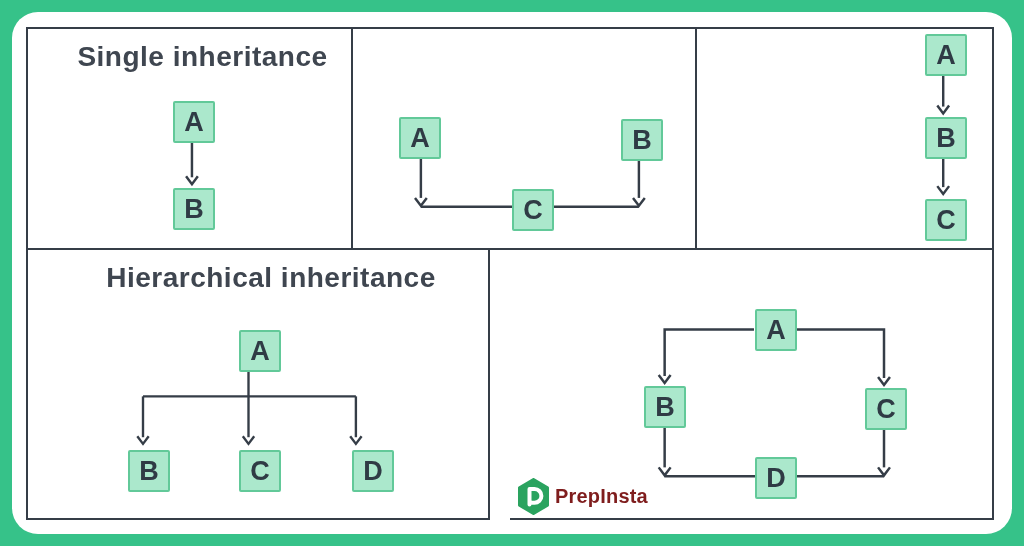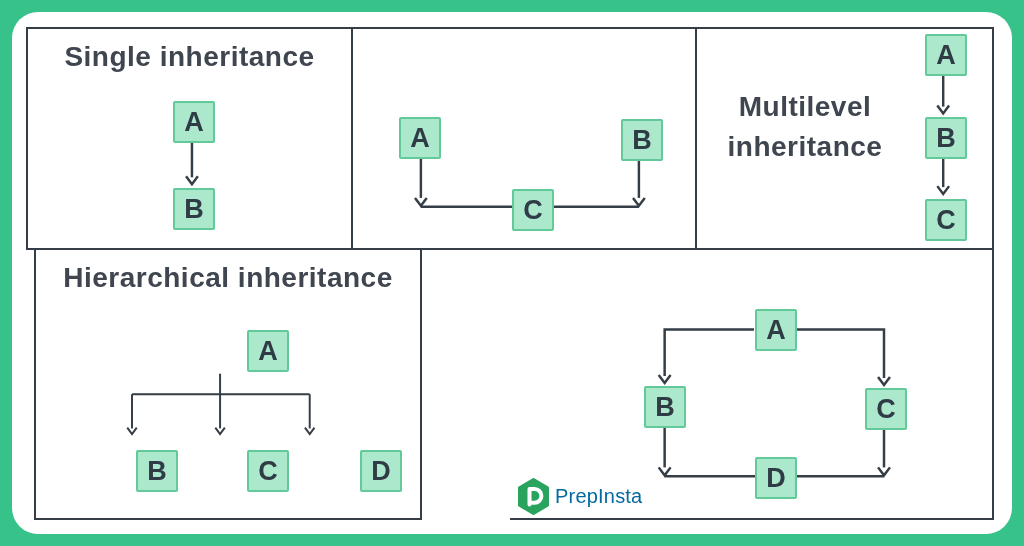--- a/index.html
+++ b/index.html
@@ -8,42 +8,42 @@
     font-family:"Liberation Sans","DejaVu Sans",sans-serif;overflow:hidden;
   }
   .card{
     position:absolute;left:12px;top:12px;width:1000px;height:522px;
     background:#ffffff;border-radius:26px;
   }
   .panel{position:absolute;background:#ffffff;box-sizing:border-box;border:2px solid #353d47;}
   .p-single      {left:14px; top:15px; width:327px;height:223px;}
   .p-multiple    {left:341px;top:15px; width:344px;height:223px;border-left:0;}
   .p-multilevel  {left:685px;top:15px; width:297px;height:223px;border-left:0;}
-  .p-hierarchical{left:14px; top:238px;width:388px;height:270px;border-top:0;margin-left:8px;}
+  .p-hierarchical{left:14px; top:238px;width:464px;height:270px;border-top:0;}
   .p-hybrid      {left:498px;top:238px;width:484px;height:270px;border-top:0;border-left:0;}
   .panel-title{
     position:absolute;left:0;top:12px;width:100%;margin:0;text-align:center;
-    font-size:28px;font-weight:bold;color:#3f4650;letter-spacing:0.5px;
+    font-size:28px;font-weight:bold;color:#3f4650;letter-spacing:0.5px;padding-left:13px;
   }
   .title-block{
     position:absolute;left:2px;top:58px;width:212px;text-align:center;
     font-size:28px;font-weight:bold;color:#3f4650;line-height:40px;letter-spacing:0.5px;
   }
   .edges{position:absolute;left:0;top:0;width:100%;height:100%;pointer-events:none;}
   .edges path, .edges line, .edges polyline{stroke:#353d47;stroke-width:2.5;fill:none;}
   .node{
     position:absolute;width:42px;height:42px;box-sizing:border-box;
     background:#abe8cc;border:2px solid #62c999;border-radius:2px;
     display:flex;align-items:center;justify-content:center;
     font-size:27px;font-weight:bold;color:#2f3b45;
   }
   .logo{
     position:absolute;left:505px;top:466px;display:flex;align-items:center;gap:5px;
   }
-  .logo-text{font-size:20px;font-weight:normal;color:#0369a1;letter-spacing:0.2px;}
+  .logo-text{font-size:20px;font-weight:bold;color:#7f1d1d;letter-spacing:0.2px;}
 </style>
 </head>
 <body>
 
 <div class="stage">
   <div class="card">
 
     <section class="panel p-single">
       <h2 class="panel-title">Single inheritance</h2>
       <svg class="edges" viewBox="0 0 327 223">
@@ -61,21 +61,20 @@
         <line x1="289" y1="132" x2="289" y2="172"></line>
         <path d="M283 172 L289 180 L295 172"></path>
         <line x1="67" y1="181" x2="289" y2="181"></line>
       </svg>
       <div class="node" style="left:46px;top:88px">A</div>
       <div class="node" style="left:268px;top:90px">B</div>
       <div class="node" style="left:159px;top:160px">C</div>
     </section>
 
     <section class="panel p-multilevel">
-      <div class="title-block">Multilevel inheritance</div>
       <svg class="edges" viewBox="0 0 297 223">
         <line x1="249" y1="47" x2="249" y2="79"></line>
         <path d="M243 78 L249 86 L255 78"></path>
         <line x1="249" y1="130" x2="249" y2="161"></line>
         <path d="M243 160 L249 168 L255 160"></path>
       </svg>
       <div class="node" style="left:228px;top:5px">A</div>
       <div class="node" style="left:228px;top:88px">B</div>
       <div class="node" style="left:228px;top:170px">C</div>
     </section>

